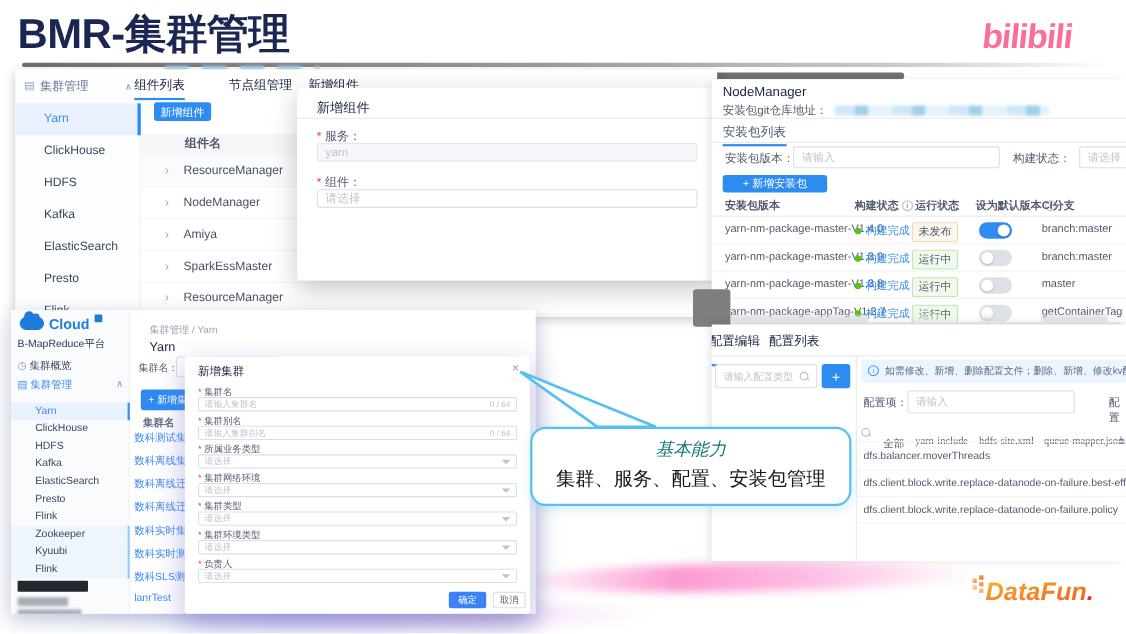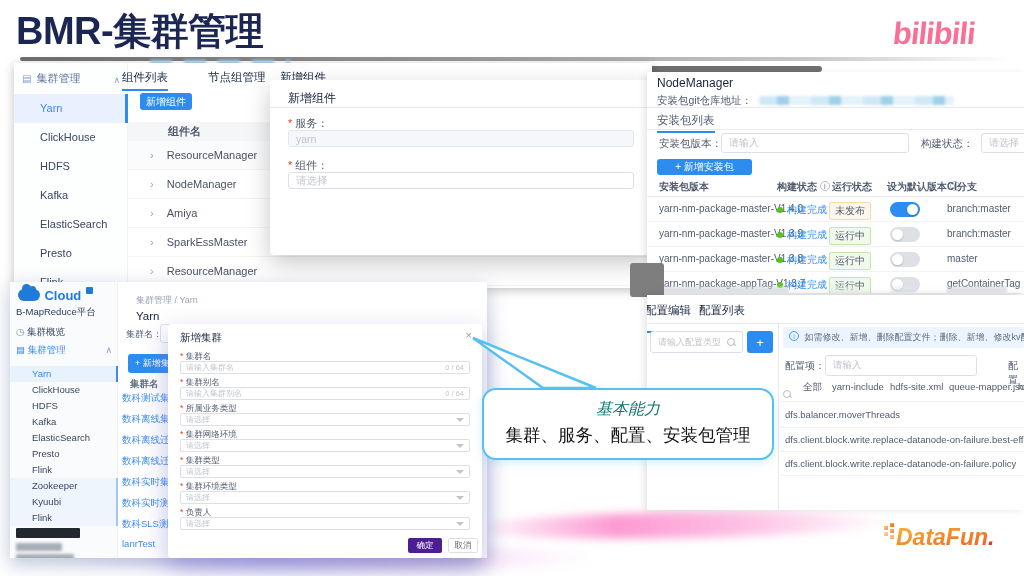--- a/index.html
+++ b/index.html
@@ -82,21 +82,21 @@
   .gray-block{left:630px;top:263px;width:34px;height:34px;background:#7e7e7e;border-radius:3px;}
 
   
   #panelD{left:647px;top:295px;width:377px;height:215px;box-shadow:-2px -1px 8px rgba(0,0,0,.12);overflow:hidden;}
   #panelD .tab{position:absolute;top:8px;font-size:11.5px;color:#17233d;}
   #panelD .d-div{position:absolute;left:0;top:28px;width:100%;height:1px;background:#e8eaec;}
   #panelD .vdiv{position:absolute;left:131px;top:28px;width:1px;bottom:0;background:#e8eaec;}
   #panelD .group{position:absolute;left:0;top:58px;width:131px;height:22px;background:#ecf5ff;color:#409eff;font-size:9.5px;line-height:22px;}
   #panelD .banner{position:absolute;left:136px;top:32px;width:241px;height:21px;background:#ecf5ff;border-radius:3px;
     font-size:9px;color:#5e6d82;line-height:21px;padding:0 6px;white-space:nowrap;overflow:hidden;}
-  #panelD .chip{position:absolute;top:86px;font-size:9.5px;color:#515a6e;white-space:nowrap;}
+  #panelD .chip{position:absolute;top:102px;font-size:9.5px;color:#515a6e;white-space:nowrap;font-family:Liberation Serif, serif;}
   #panelD .cfg{position:absolute;left:138px;font-size:9.5px;color:#515a6e;white-space:nowrap;}
   #panelD .cfg-sep{position:absolute;left:131px;right:0;height:1px;background:#f2f3f5;}
 
   
   #panelE{left:10px;top:282px;width:477px;height:276px;box-shadow:0 6px 18px rgba(60,80,140,.35);filter:blur(.3px);overflow:hidden;}
   #panelE .sb{position:absolute;left:0;top:0;width:108px;height:100%;background:#fafbfc;border-right:1px solid #eef0f3;}
   .cloud-ic{display:inline-block;position:relative;width:22px;height:12px;background:#1f7bd9;border-radius:7px;vertical-align:-1px;}
   .cloud-ic::before{content:"";position:absolute;left:4px;top:-5px;width:9px;height:9px;background:#1f7bd9;border-radius:50%;}
   .cloud-ic::after{content:"";position:absolute;left:11px;top:-3px;width:7px;height:7px;background:#1f7bd9;border-radius:50%;}
   #panelE .e-item{position:absolute;left:0;width:108px;height:16px;line-height:16px;padding-left:22px;font-size:9.5px;color:#3a4560;}
@@ -114,21 +114,21 @@
 
   
   #modalF{left:168px;top:324px;width:314px;height:234px;border-radius:3px;box-shadow:0 10px 26px rgba(110,110,200,.45);}
   #modalF .m-title{position:absolute;left:12px;top:7px;font-size:10.5px;color:#17233d;}
   #modalF .x-icon{position:absolute;right:10px;top:5px;font-size:11px;}
   #modalF .f-lbl{position:absolute;left:12px;font-size:8.5px;color:#515a6e;}
   #modalF .f-ipt{position:absolute;left:12px;width:290px;height:13px;font-size:8px;border-radius:2px;padding:0 5px;}
   #modalF .cnt{margin-left:auto;color:#c0c4cc;font-size:7.5px;}
   #modalF .sel-caret{margin-left:auto;}
   #modalF .btn{position:absolute;top:214px;height:15px;font-size:8.5px;border-radius:2px;display:flex;align-items:center;justify-content:center;}
-  #modalF .ok{left:240px;width:34px;background:#4c1d95;color:#fff;}
+  #modalF .ok{left:240px;width:34px;background:#3b82f6;color:#fff;}
   #modalF .cancel{left:280px;width:30px;background:#fff;border:1px solid #dcdfe6;color:#606266;}
 
   
   #callout{left:482px;top:388px;width:292px;height:72px;background:#fff;border:2.5px solid #56c1f0;border-radius:14px;
     box-shadow:0 3px 10px rgba(86,193,240,.25);text-align:center;z-index:9;}
   #callout .h{margin-top:9px;font-size:16px;color:#0f766e;font-style:italic;}
   #callout .b{margin-top:3px;font-size:17.5px;color:#151515;}
   #pointer{left:458px;top:330px;width:170px;height:62px;z-index:8;}
 
   

